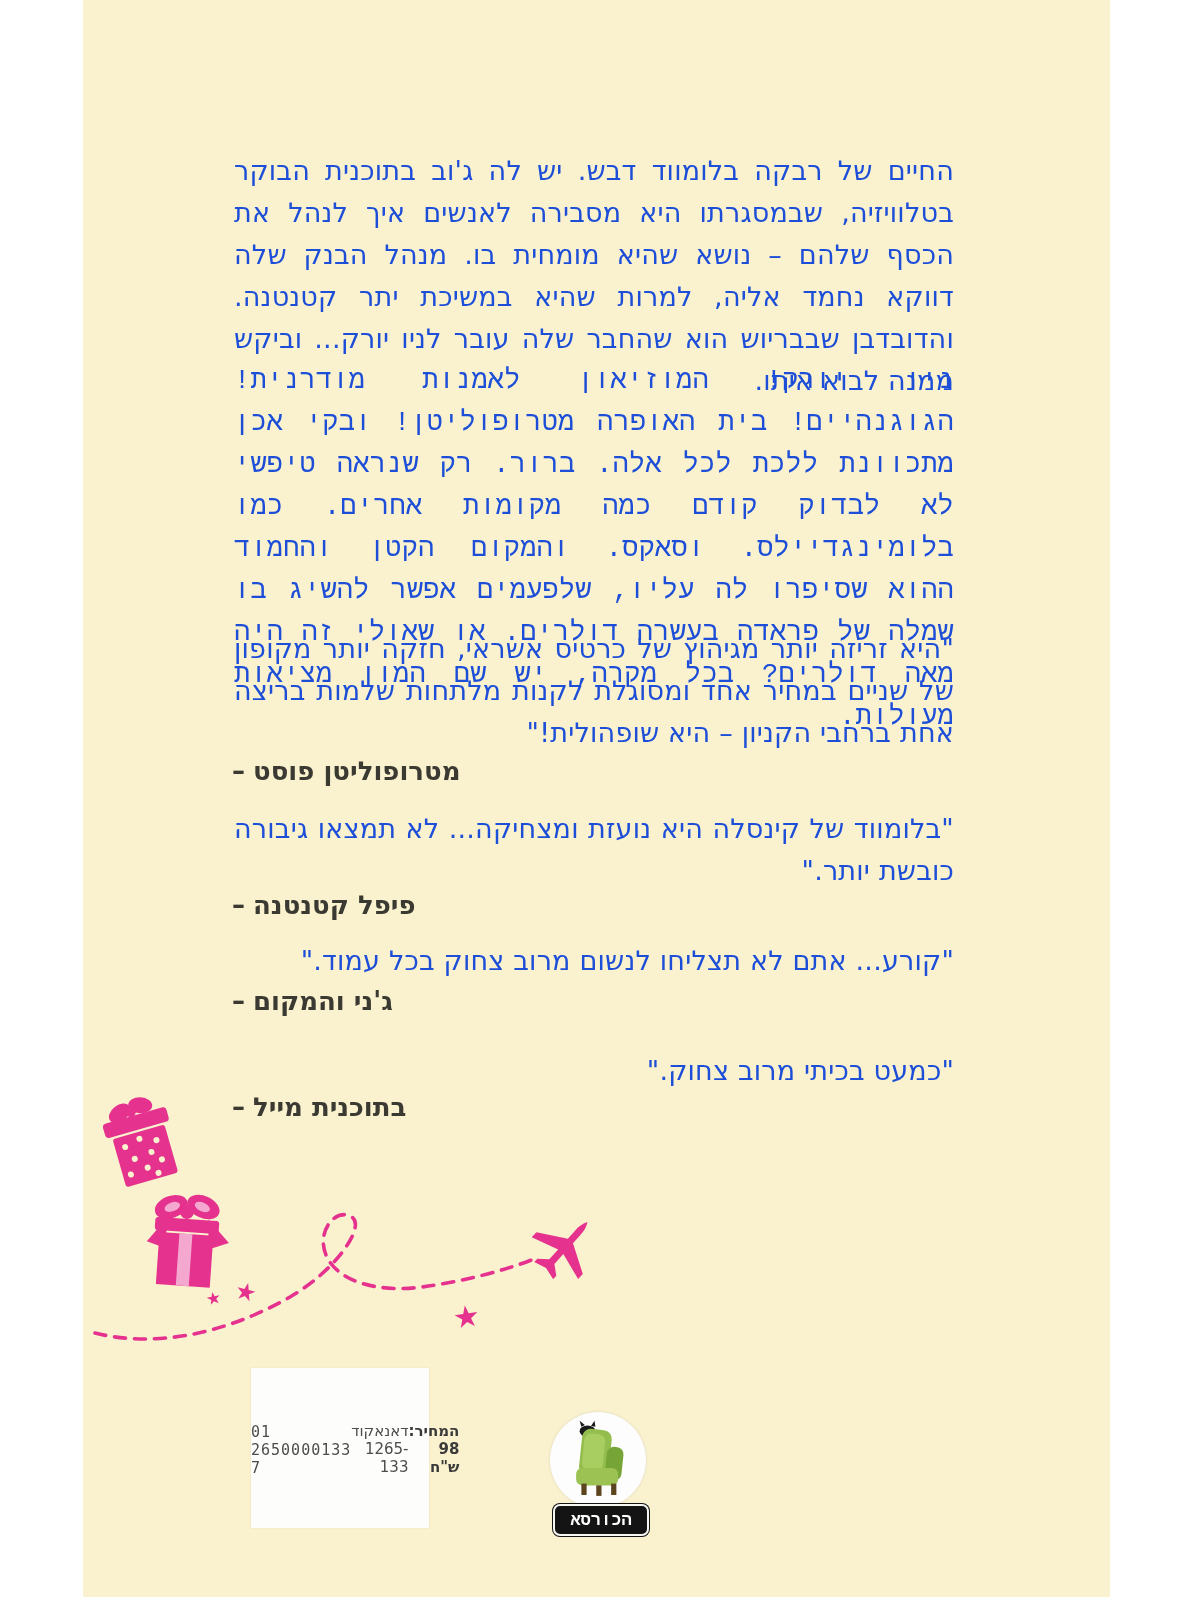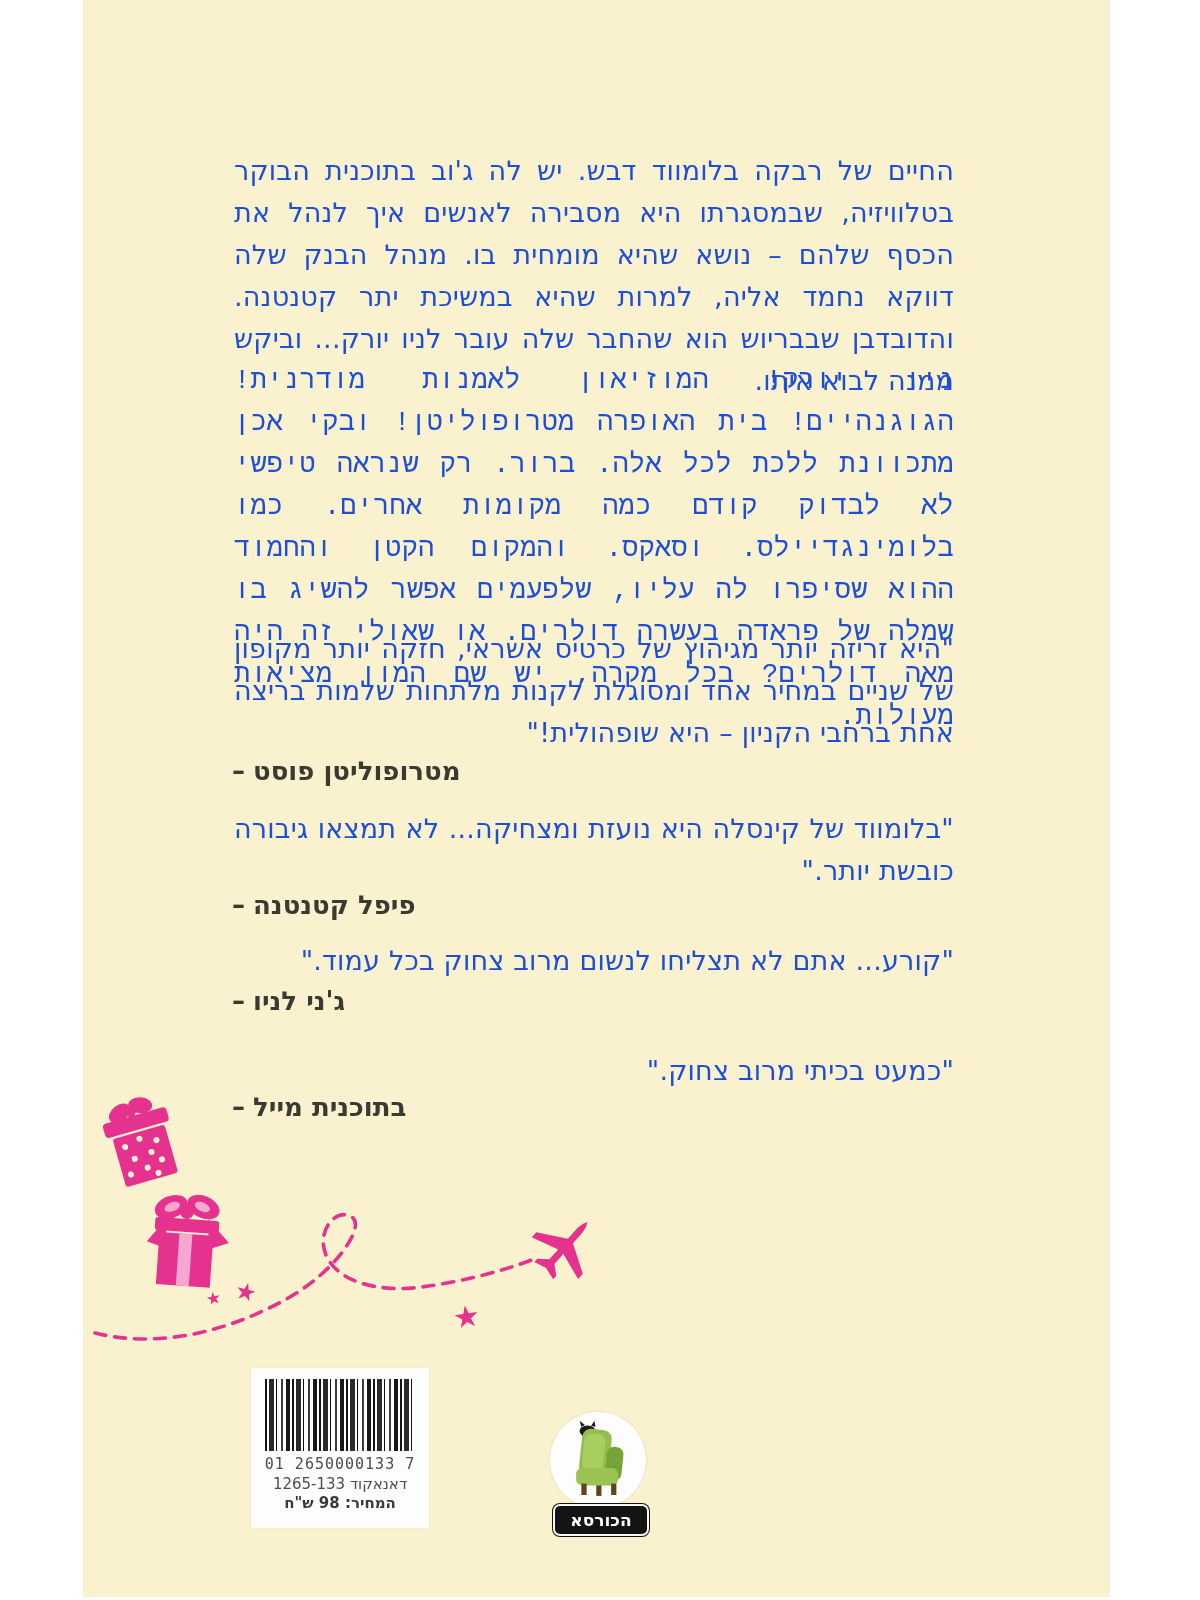--- a/index.html
+++ b/index.html
@@ -39,21 +39,21 @@
   
   .deco{position:absolute;}
   .star{position:absolute;color:#e5328e;line-height:1;}
   #star1{left:123px;top:1290px;font-size:17px;transform:rotate(-12deg);}
   #star2{left:152px;top:1280px;font-size:24px;transform:rotate(14deg);}
   #star3{left:370px;top:1302px;font-size:30px;transform:rotate(-8deg);}
   
   .barcode-label{
     position:absolute;left:168px;top:1368px;width:178px;height:160px;
     background:#fdfdfb;box-shadow:0 0 2px rgba(0,0,0,.08);
-    display:flex;flex-direction:column;align-items:center;
+    display:flex;align-items:center;
   }
   .bars{
     width:150px;height:72px;margin-top:11px;
     filter:blur(.4px);
     background-image:repeating-linear-gradient(90deg,
       #141414 0 2px, transparent 2px 4px,
       #2b2b2b 4px 9px, transparent 9px 11px,
       #101010 11px 12px, transparent 12px 16px,
       #3c3c3c 16px 18px, transparent 18px 21px,
       #181818 21px 25px, transparent 25px 27px);
@@ -65,21 +65,21 @@
   .logo-circle{
     position:absolute;left:467px;top:1412px;width:96px;height:96px;border-radius:50%;
     background:#fdfdfd;box-shadow:0 0 3px rgba(0,0,0,.12);
     display:flex;align-items:center;justify-content:center;
   }
   .logo-label{
     position:absolute;left:470px;top:1504px;width:92px;height:28px;
     background:#141414;border:2px solid #f7f7f2;border-radius:7px;
     box-shadow:0 0 0 1px #141414;
     display:flex;align-items:center;justify-content:center;
-    color:#ffffff;font-size:17px;font-weight:bold;direction:rtl;
+    color:#ffffff;font-size:17px;font-weight:bold;direction:rtl;font-family:Liberation Mono, monospace;
   }
 </style>
 </head>
 <body>
 
 <div class="cover">
 
   <p class="para" id="p1">החיים של רבקה בלומווד דבש. יש לה ג'וב בתוכנית הבוקר בטלוויזיה, שבמסגרתו היא מסבירה לאנשים איך לנהל את הכסף שלהם – נושא שהיא מומחית בו. מנהל הבנק שלה דווקא נחמד אליה, למרות שהיא במשיכת יתר קטנטנה. והדובדבן שבבריוש הוא שהחבר שלה עובר לניו יורק... וביקש ממנה לבוא איתו.</p>
   <p class="para" id="p2">ניו יורק! המוזיאון לאמנות מודרנית! הגוגנהיים! בית האופרה מטרופוליטן! ובקי אכן מתכוונת ללכת לכל אלה. ברור. רק שנראה טיפשי לא לבדוק קודם כמה מקומות אחרים. כמו בלומינגדיילס. וסאקס. והמקום הקטן והחמוד ההוא שסיפרו לה עליו, שלפעמים אפשר להשיג בו שמלה של פראדה בעשרה דולרים. או שאולי זה היה מאה דולרים? בכל מקרה, יש שם המון מציאות מעולות.</p>
 
@@ -91,21 +91,21 @@
 
   <p class="quote" id="q2">"בלומווד של קינסלה היא נועזת ומצחיקה... לא תמצאו גיבורה כובשת יותר."</p>
   <div class="attr" id="a2">
     <span class="dash">–</span>
     <span class="nm">פיפל קטנטנה</span>
   </div>
 
   <p class="quote" id="q3">"קורע... אתם לא תצליחו לנשום מרוב צחוק בכל עמוד."</p>
   <div class="attr" id="a3">
     <span class="dash">–</span>
-    <span class="nm">ג'ני לניו</span>
+    <span class="nm">ג'ני והמקום</span>
   </div>
 
   <p class="quote" id="q4">"כמעט בכיתי מרוב צחוק."</p>
   <div class="attr" id="a4">
     <span class="dash">–</span>
     <span class="nm">בתוכנית מייל</span>
   </div>
 
   <svg class="deco" style="left:10px;top:1092px;" width="100" height="105" viewBox="0 0 100 105">
     <g transform="rotate(-16 50 52)">

